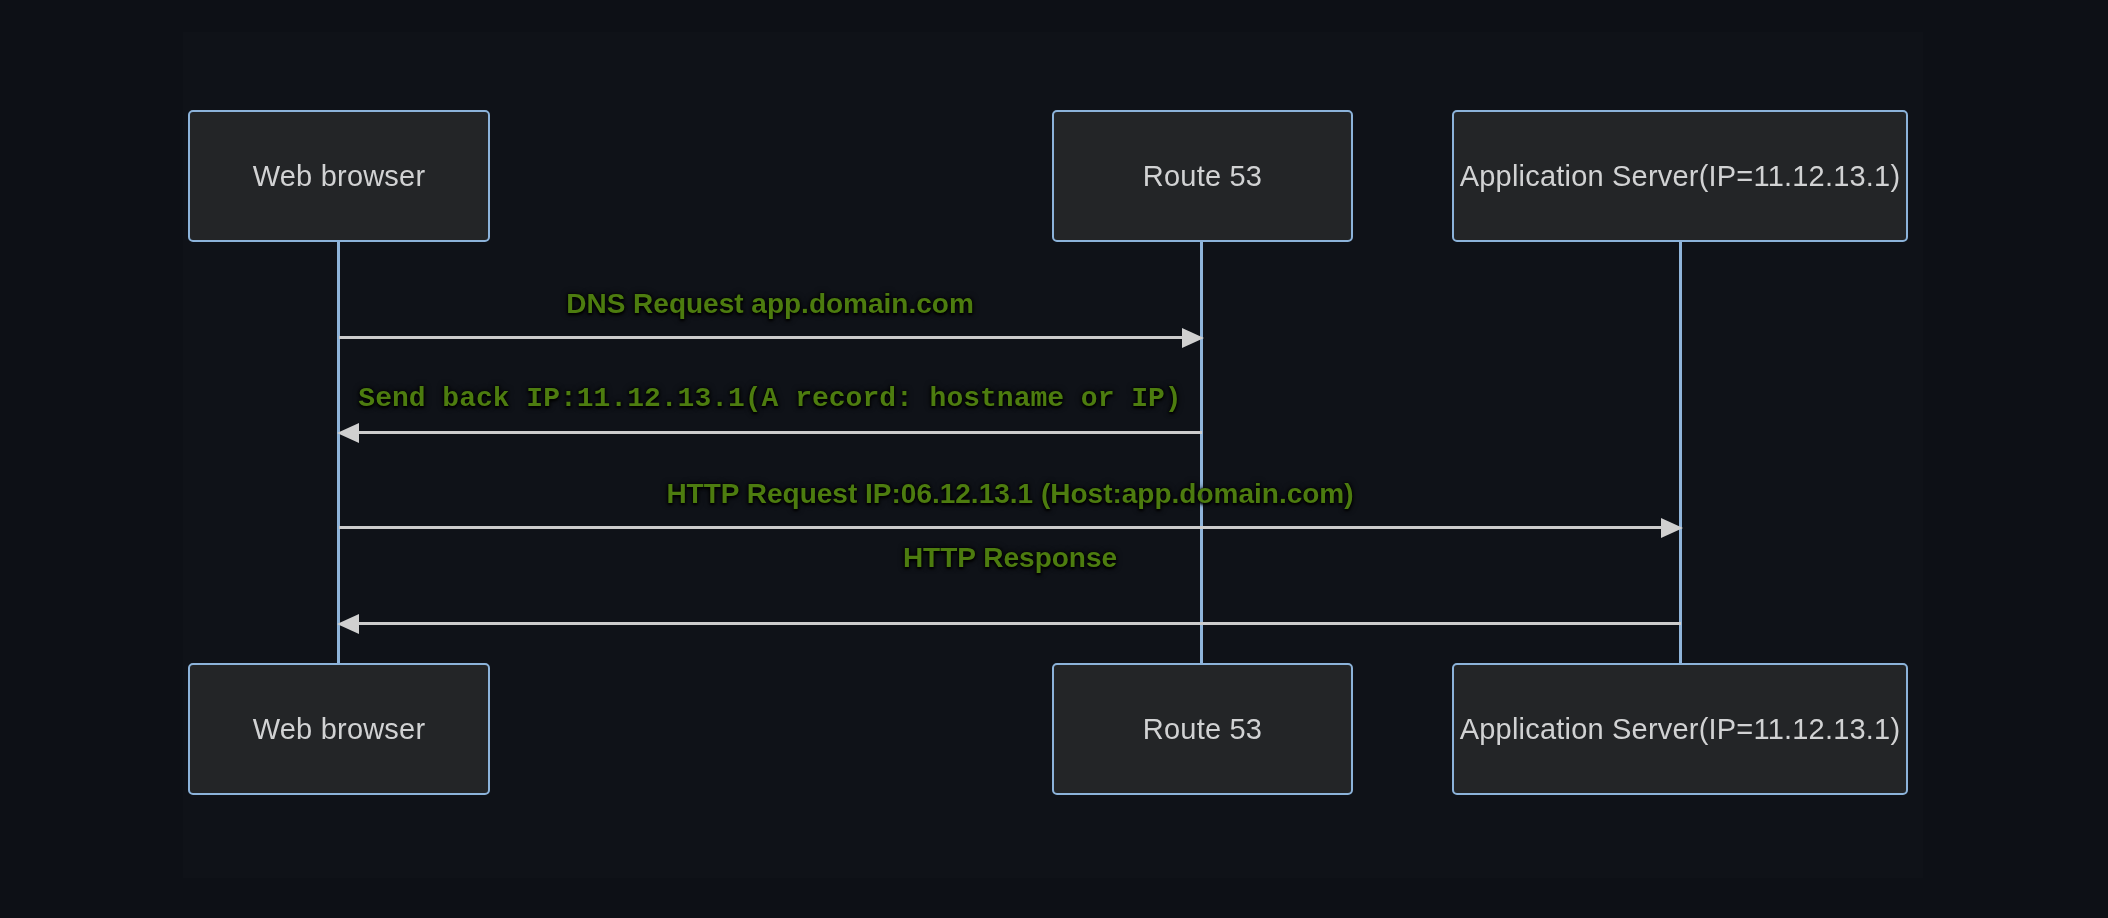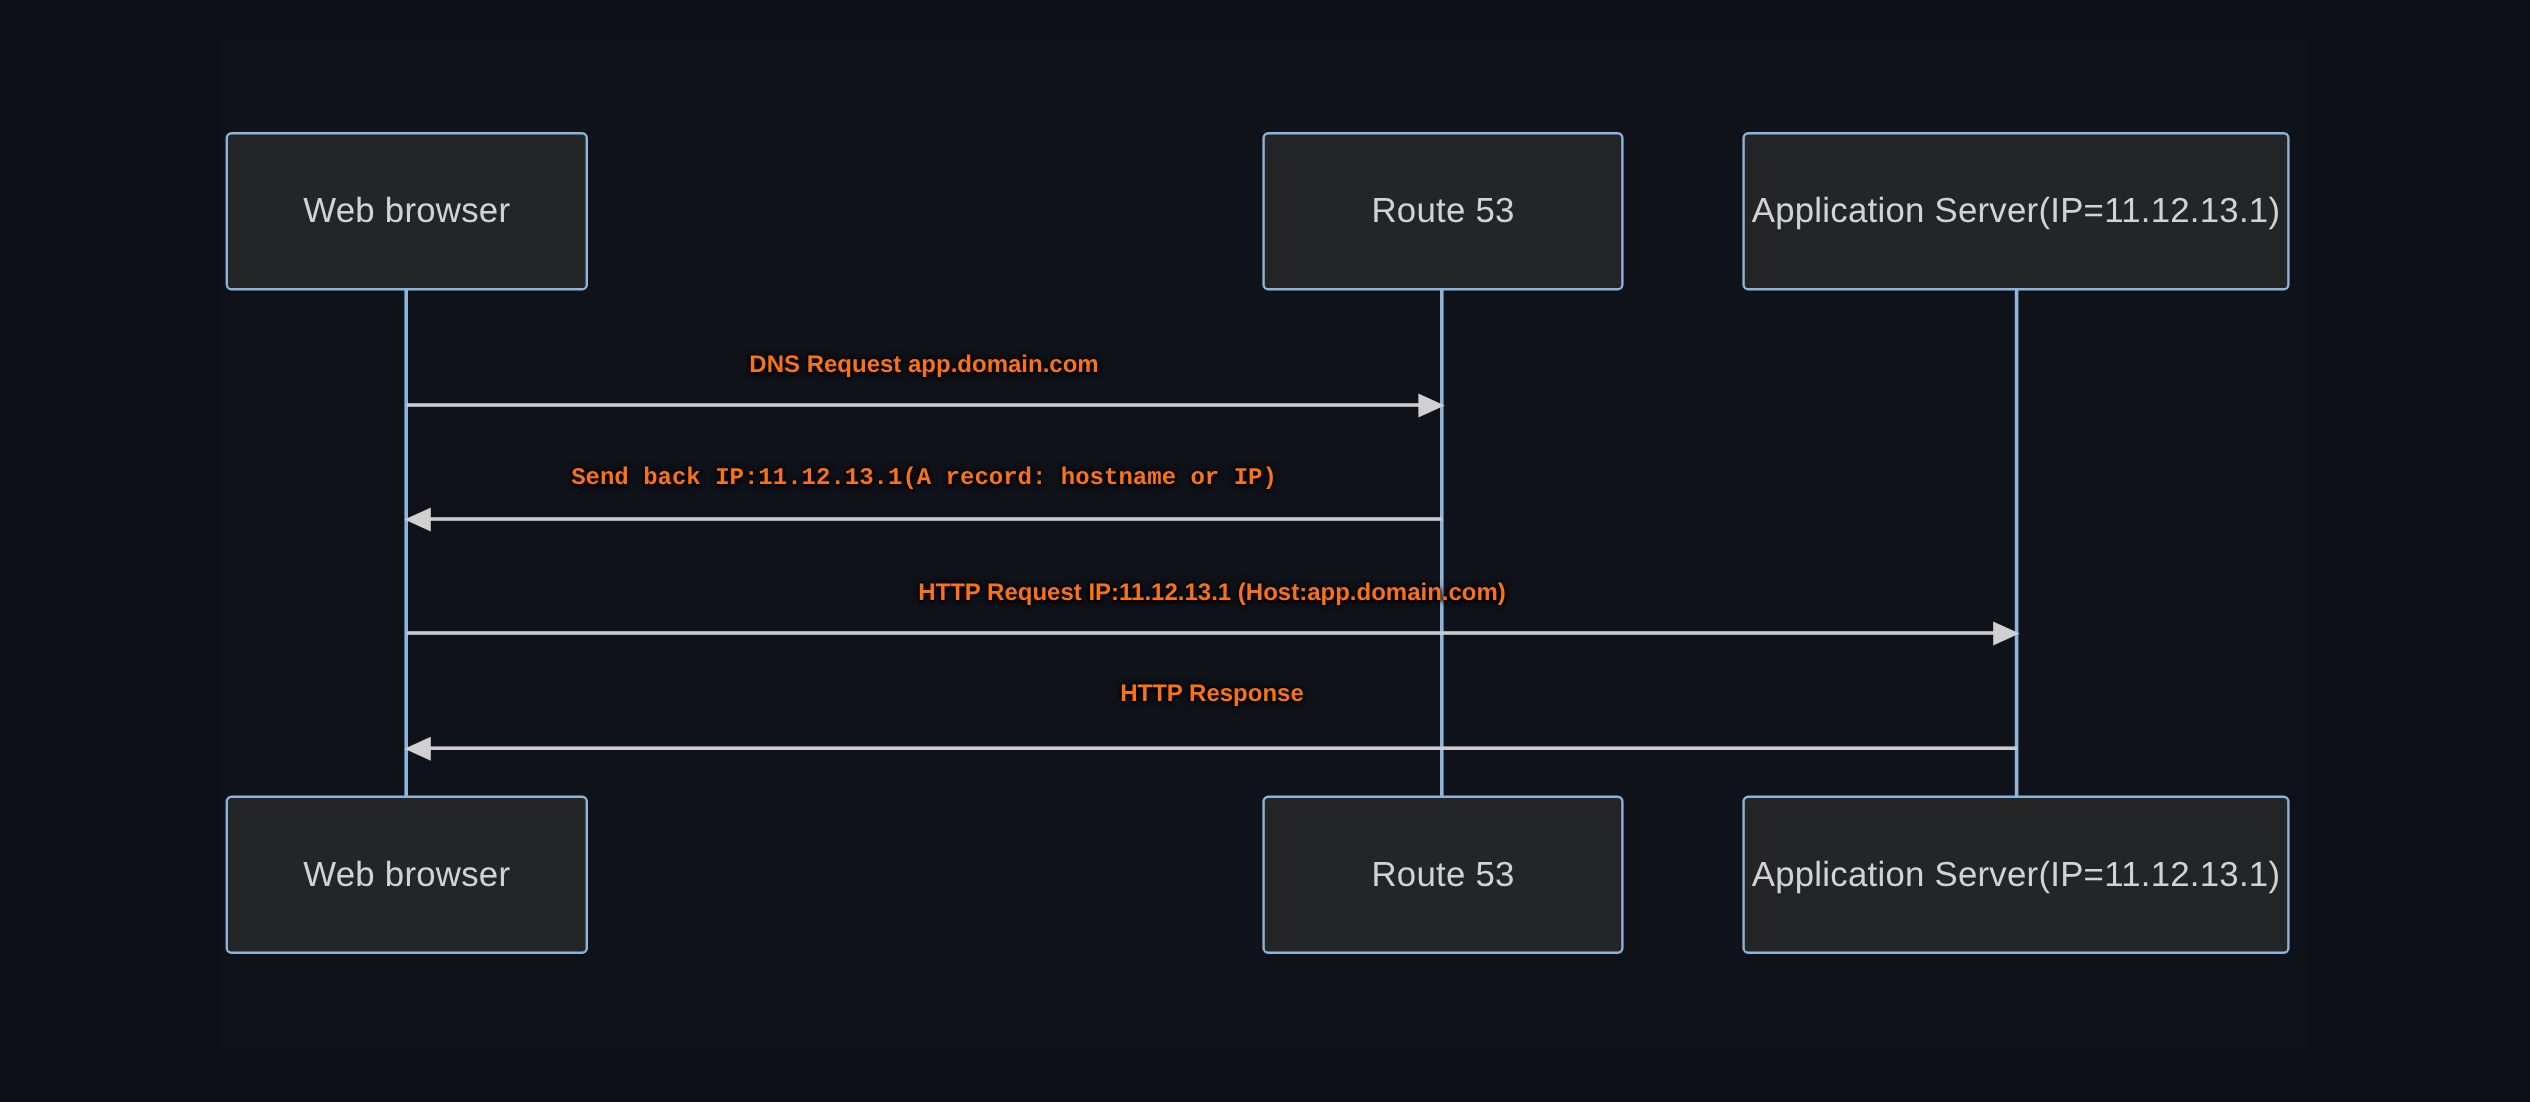--- a/index.html
+++ b/index.html
@@ -23,21 +23,21 @@
     background:#232527;
     border:2px solid #8cb3da;
     border-radius:5px;
     box-sizing:border-box;
     display:flex;align-items:center;justify-content:center;
     color:#d1d2d3;font-size:29px;letter-spacing:0.2px;
     white-space:nowrap;
   }
   .msg-label{
     position:absolute;transform:translateX(-50%);
-    color:#f97316;font-size:20px;font-weight:bold;line-height:36px;
+    color:#4d7c0f;font-size:28px;font-weight:bold;line-height:36px;
     white-space:nowrap;
     text-shadow:0 0 6px #000,0 0 2px #000,0 2px 3px #000;
   }
   .msg-line{
     position:absolute;height:3px;background:#cccccc;
   }
   .arrowhead{
     position:absolute;width:0;height:0;
     border-top:10px solid transparent;
     border-bottom:10px solid transparent;
@@ -76,20 +76,20 @@
   </div>
 
   <div class="msg-label" style="left:770px;top:286px;">DNS Request app.domain.com</div>
   <div class="msg-line" style="left:339px;top:336px;width:845px;"></div>
   <div class="arrowhead right" style="left:1182px;top:328px;"></div>
 
   <div class="msg-label" style="left:770px;top:381px;font-family:Liberation Mono, monospace;">Send back IP:11.12.13.1(A record: hostname or IP)</div>
   <div class="msg-line" style="left:357px;top:431px;width:845px;"></div>
   <div class="arrowhead left" style="left:337px;top:423px;"></div>
 
-  <div class="msg-label" style="left:1010px;top:476px;">HTTP Request IP:11.12.13.1 (Host:app.domain.com)</div>
+  <div class="msg-label" style="left:1010px;top:476px;">HTTP Request IP:06.12.13.1 (Host:app.domain.com)</div>
   <div class="msg-line" style="left:339px;top:526px;width:1324px;"></div>
   <div class="arrowhead right" style="left:1661px;top:518px;"></div>
 
-  <div class="msg-label" style="left:1010px;top:560px;">HTTP Response</div>
+  <div class="msg-label" style="left:1010px;top:540px;">HTTP Response</div>
   <div class="msg-line" style="left:357px;top:622px;width:1324px;"></div>
   <div class="arrowhead left" style="left:337px;top:614px;"></div>
 </div>
 
 </body></html>

